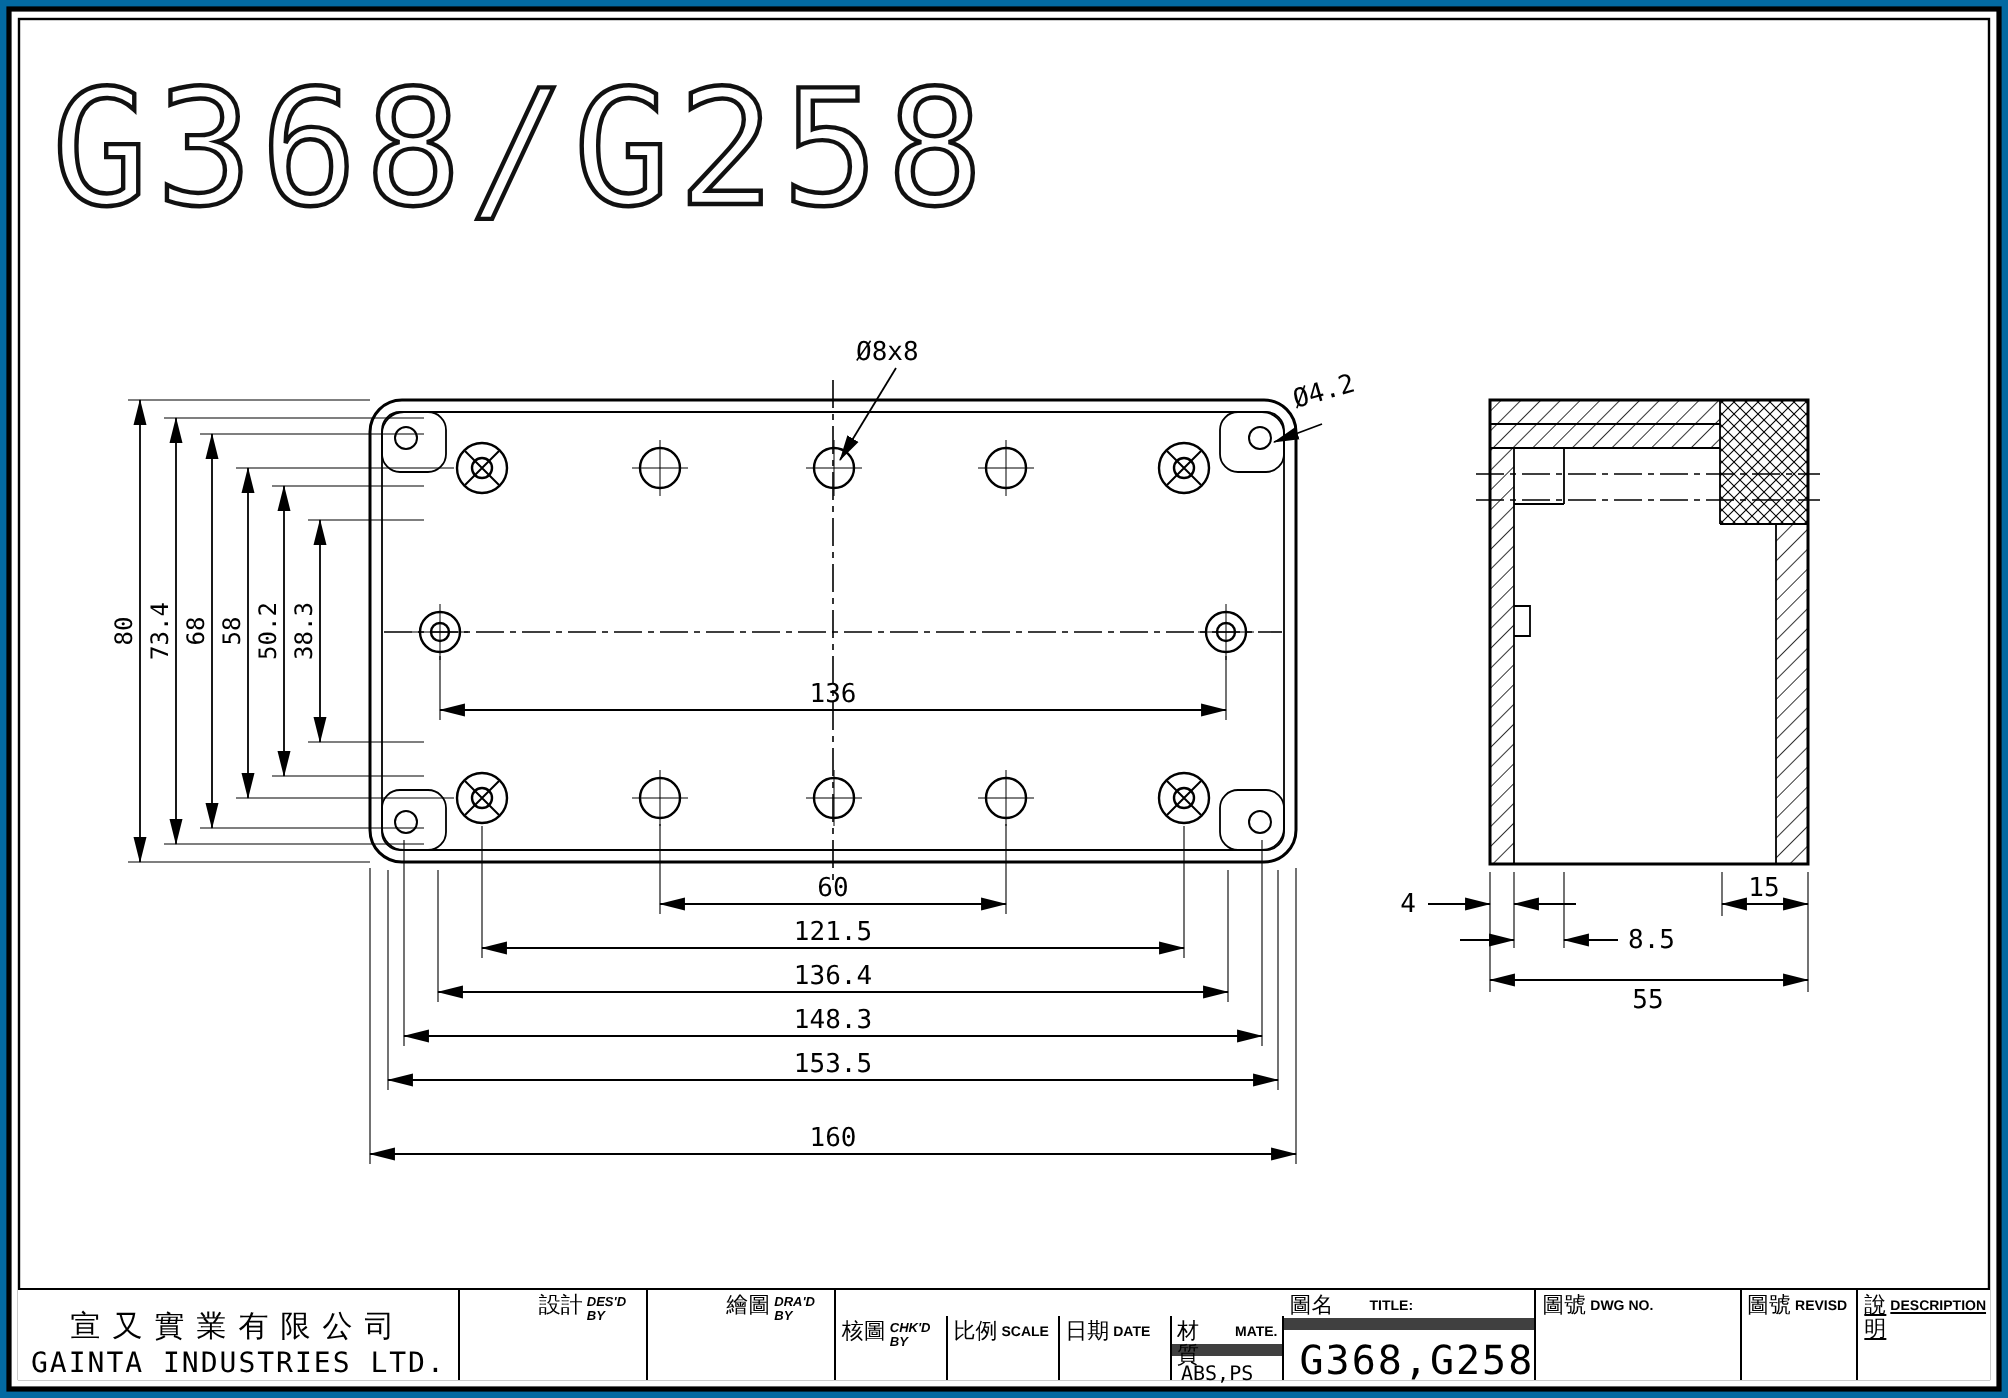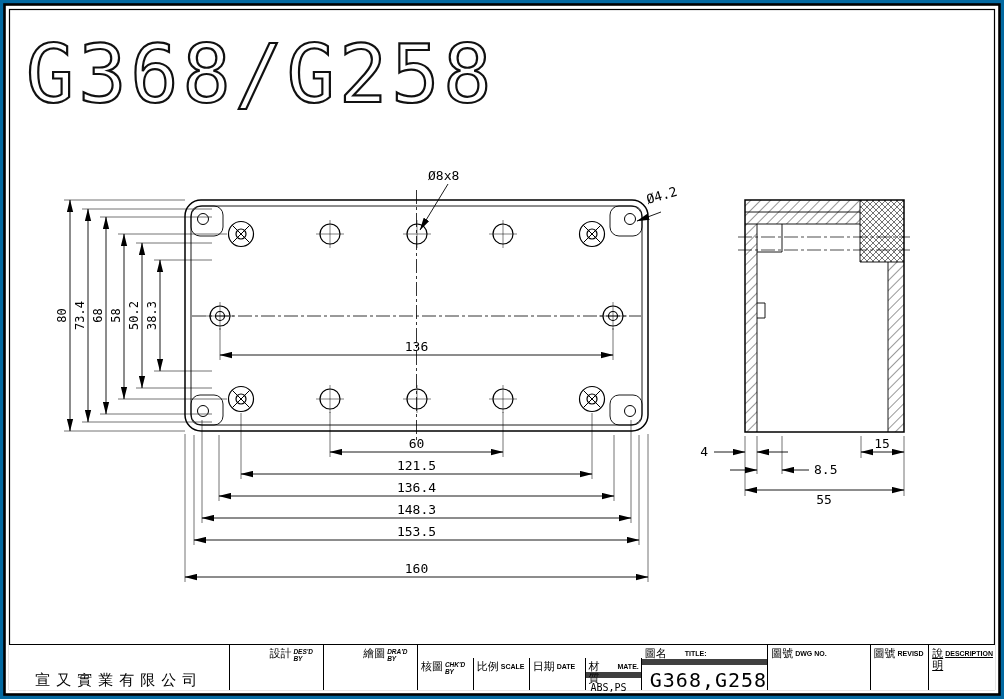--- a/index.html
+++ b/index.html
@@ -213,20 +213,21 @@
     <text class="dim" x="708" y="456" text-anchor="end">4</text>
     <text class="dim" x="814" y="474" text-anchor="start">8.5</text>
     <text class="dim" x="882" y="448" text-anchor="middle">15</text>
     <text class="dim" x="824" y="504" text-anchor="middle">55</text>
   </g>
 </svg>
 
 <div class="tblock">
   <div class="cell company">
     <div class="cn">宣又實業有限公司</div>
+    <div class="en">GAINTA INDUSTRIES LTD.</div>
   </div>
 
   <div class="cell w62">
     <div class="lblrow">
       <span class="cn-s">設計</span>
       <span class="en-xs">
             <i>DES'D</i>
             <i>BY</i>
           </span>
     </div>

